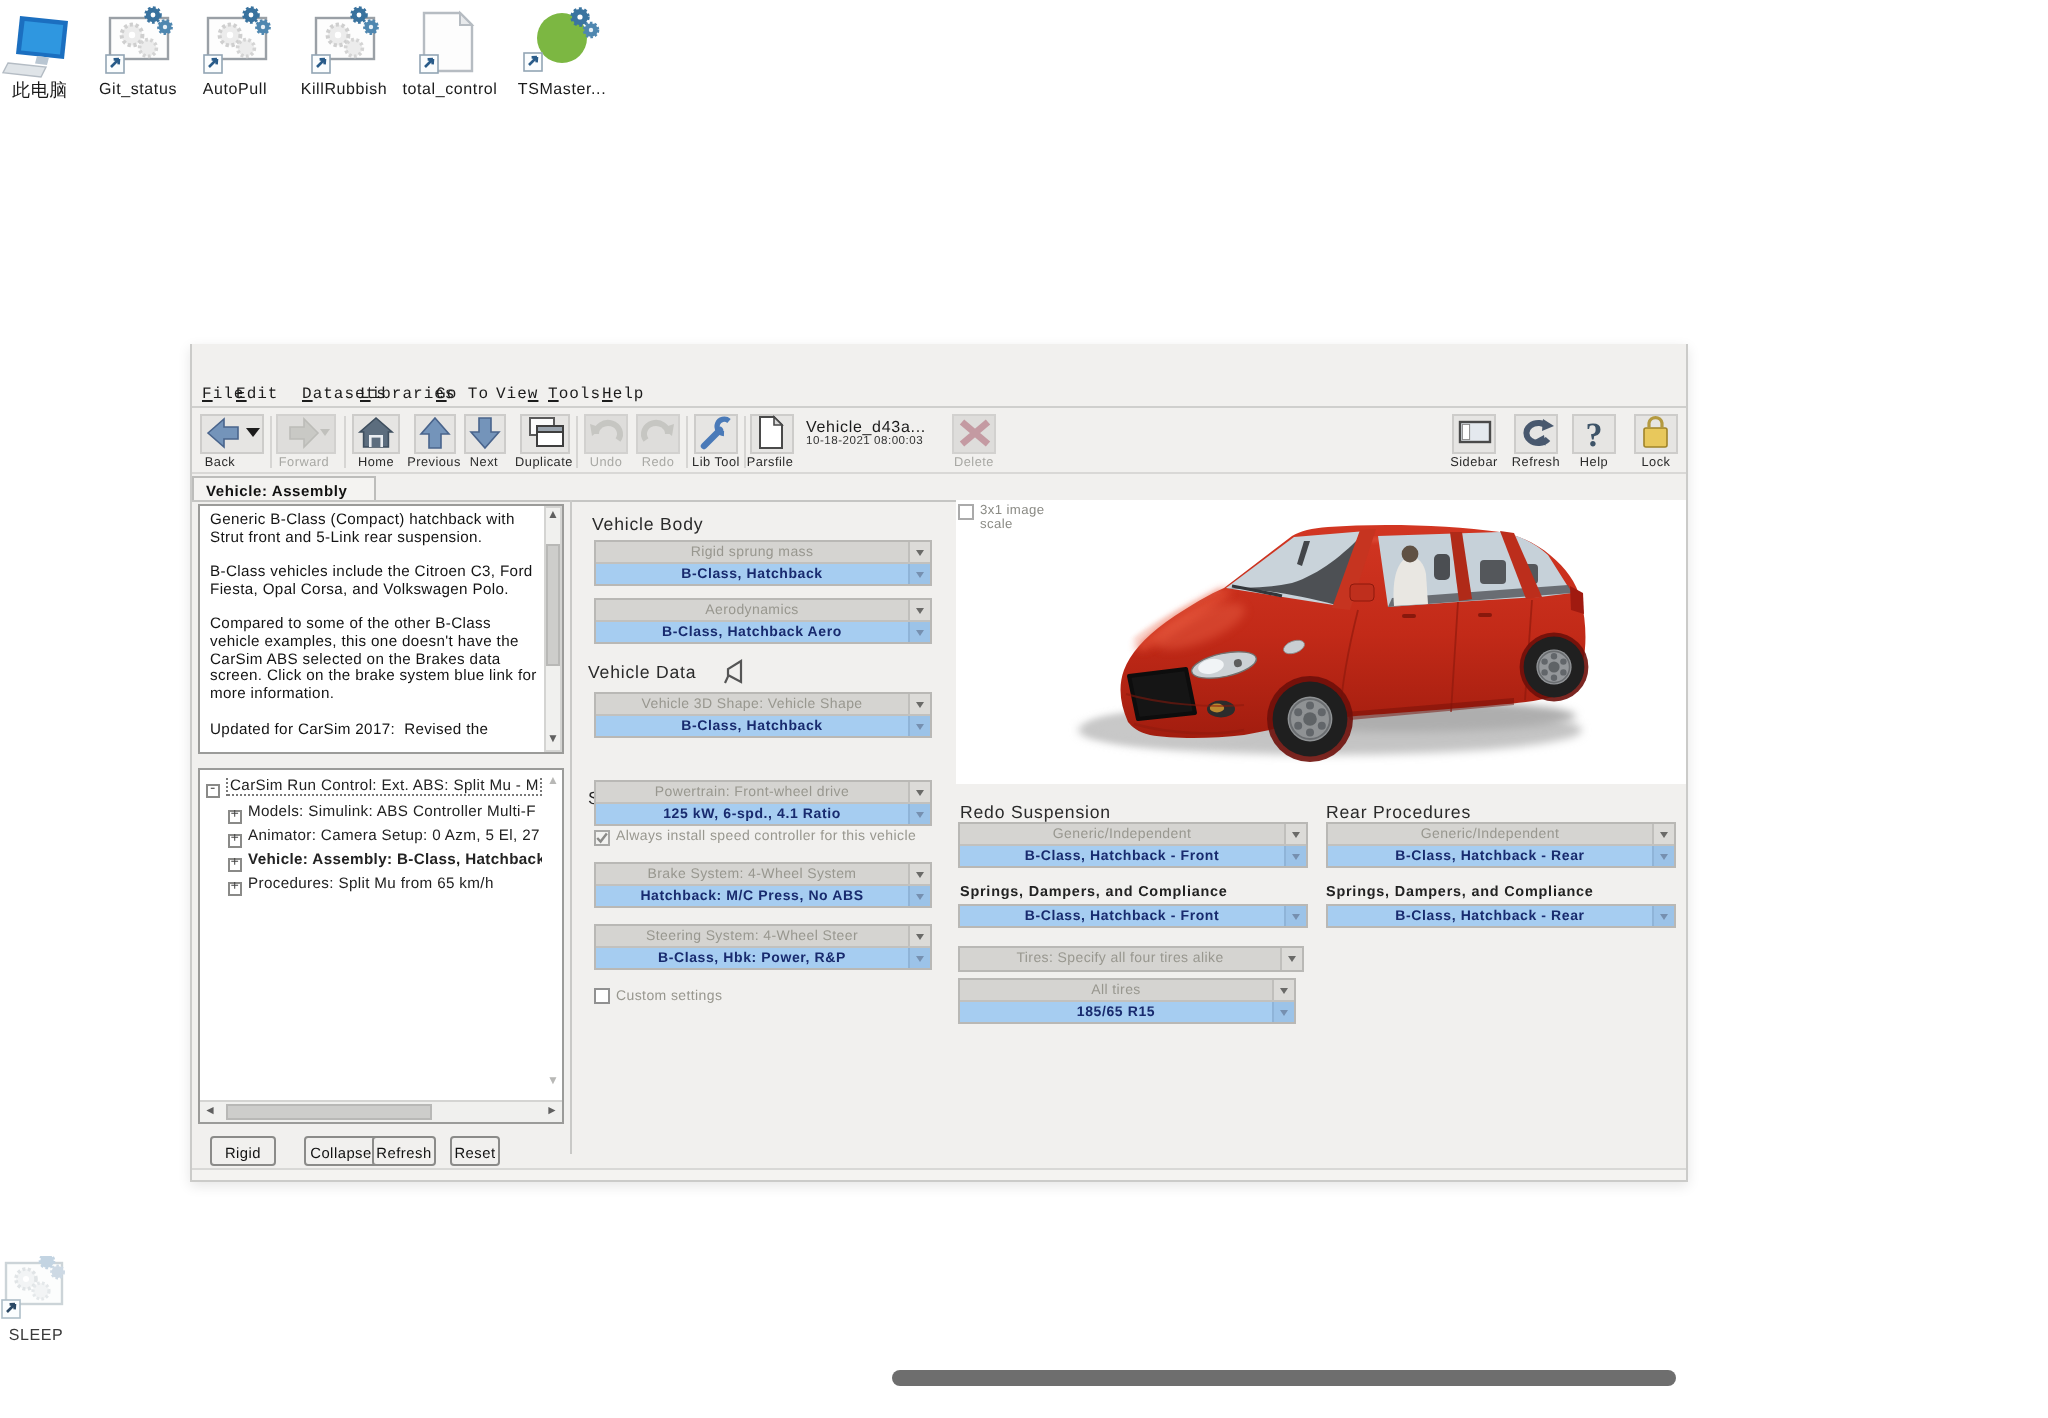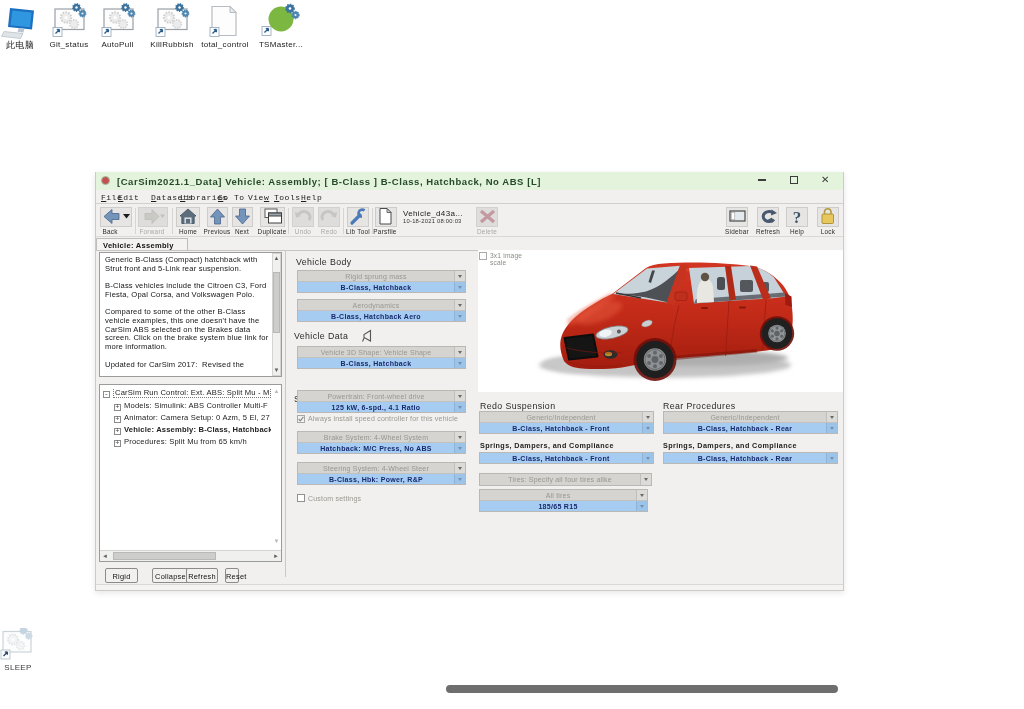--- a/index.html
+++ b/index.html
@@ -95,27 +95,20 @@
   </g>
 </svg>
 <div class="dlabel" style="left:0px; top:39px; width:40px; font-size:9px;">此电脑</div>
 <div class="dlabel" style="left:43px; top:40px; width:52px;">Git_status</div>
 <div class="dlabel" style="left:95px; top:40px; width:45px;">AutoPull</div>
 <div class="dlabel" style="left:146px; top:40px; width:52px;">KillRubbish</div>
 <div class="dlabel" style="left:197px; top:40px; width:56px;">total_control</div>
 <div class="dlabel" style="left:252px; top:40px; width:58px;">TSMaster...</div>
 
 <div id="win">
-  <div id="titlebar">
-    <div class="abs" style="left:5px;top:3.5px;width:9px;height:9px;border-radius:50%;background:#c45050;border:1.5px solid #a3bfa0;"></div>
-    <div class="ttext">[CarSim2021.1_Data] Vehicle: Assembly; [ B-Class ] B-Class, Hatchback, No ABS [L]</div>
-    <div class="abs" style="left:662px;top:7px;width:8px;height:1.5px;background:#3c3c3c;"></div>
-    <div class="abs" style="left:694px;top:4px;width:8px;height:8px;border:1.2px solid #3c3c3c;"></div>
-    <div class="abs" style="left:725px;top:2px;font-size:10px;color:#3c3c3c;">✕</div>
-  </div>
   <div id="menubar">
     <span style="left:5px;"><u>F</u>ile</span>
     <span style="left:22px;"><u>E</u>dit</span>
     <span style="left:55px;"><u>D</u>atasets</span>
     <span style="left:84px;"><u>L</u>ibraries</span>
     <span style="left:122px;"><u>G</u>o To</span>
     <span style="left:152px;">Vie<u>w</u></span>
     <span style="left:178px;"><u>T</u>ools</span>
     <span style="left:205px;"><u>H</u>elp</span>
   </div>
@@ -232,21 +225,21 @@
       <div class="sbarrow" style="left:172px;top:153px;width:9px;color:#b8b8b6;">▼</div>
       <div class="abs sb" style="left:0px;top:165px;width:181px;height:11px;border-left:none;border-right:none;border-bottom:none;">
         <div class="sbarrow" style="left:1px;top:2px;width:8px;">◄</div>
         <div class="sbarrow" style="left:172px;top:2px;width:8px;">►</div>
         <div class="abs sbthumb" style="left:13px;top:1px;width:103px;height:8px;"></div>
       </div>
     </div>
     <div class="pbtn" style="left:9px;width:33px;">Rigid</div>
     <div class="pbtn" style="left:56px;width:37px;">Collapse</div>
     <div class="pbtn" style="left:90px;width:32px;">Refresh</div>
-    <div class="pbtn" style="left:129px;width:14px;">Reset</div>
+    <div class="pbtn" style="left:129px;width:25px;">Reset</div>
 
     <div class="h1" style="left:200px;top:7px;">Vehicle Body</div>
     <div class="pair" style="left:201px;top:20px;width:169px;">
       <div class="grow" style="height:11px;">
           <div class="lab">Rigid sprung mass</div>
           <div class="garr"></div>
         </div>
       <div class="brow" style="height:10px;">
           <div class="lab">B-Class, Hatchback</div>
           <div class="barr"></div>

